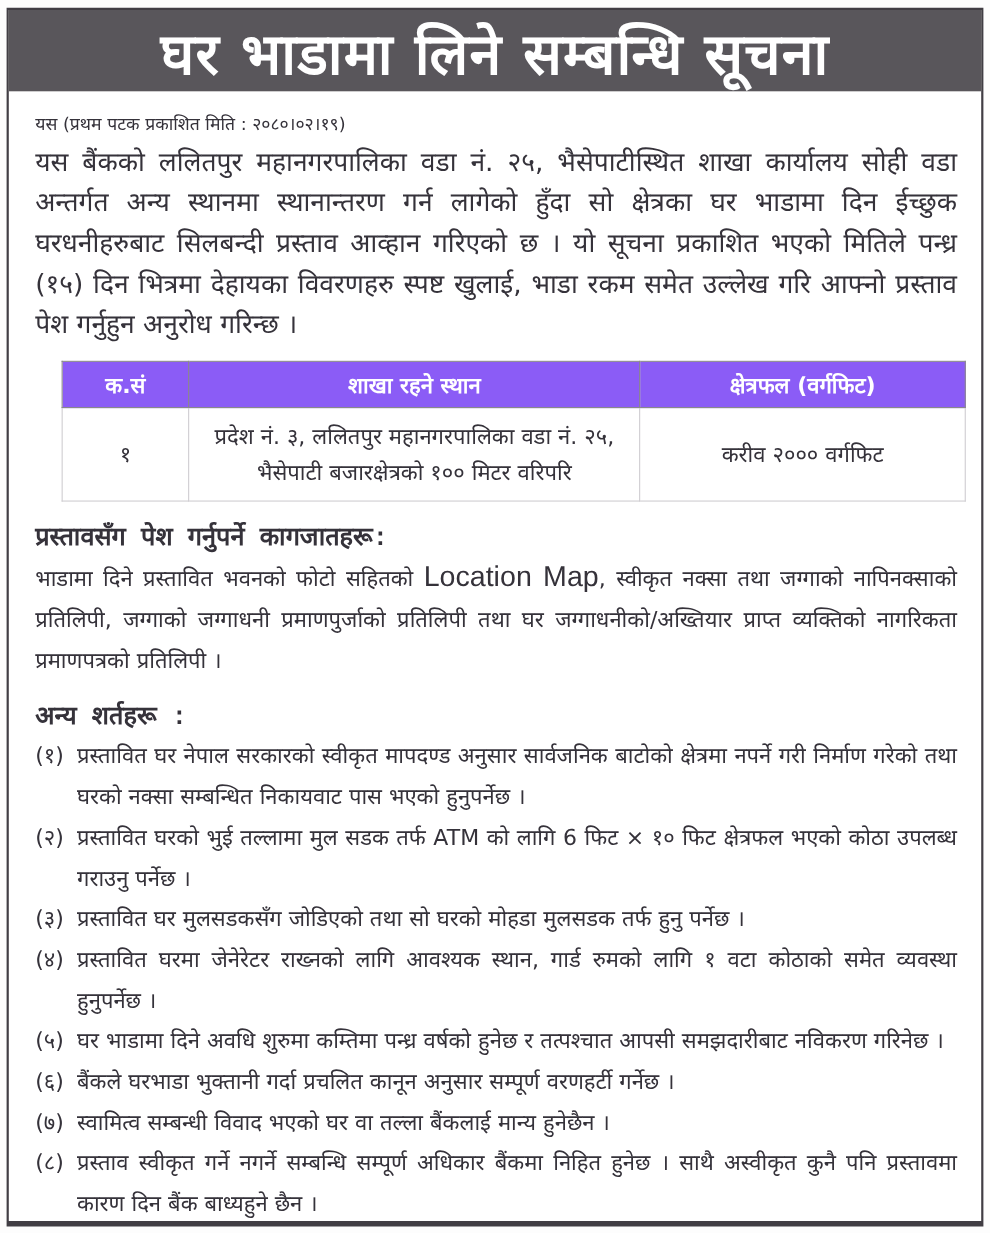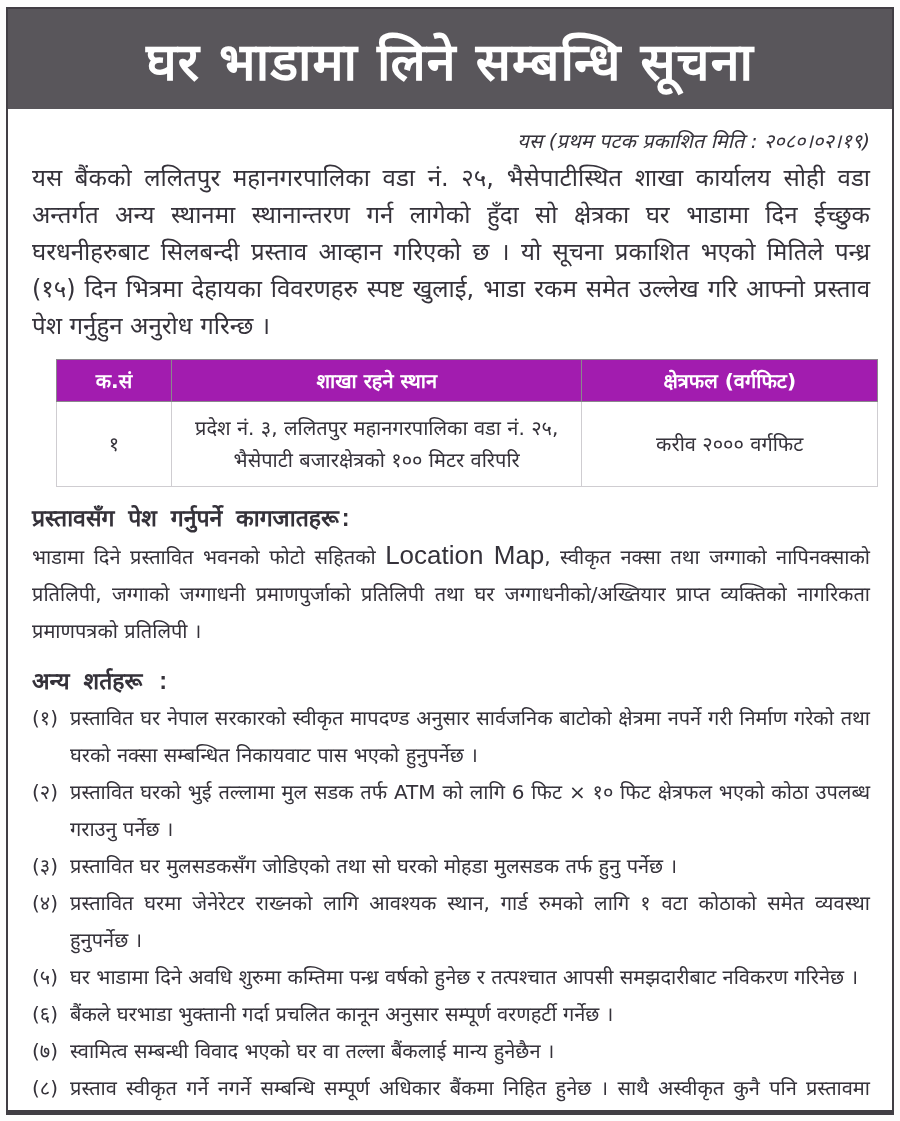--- a/index.html
+++ b/index.html
@@ -10,36 +10,36 @@
     color:#35323a;
   }
   .doc {
     position:absolute; left:6px; top:7px; width:888px; height:1108px;
     background:#fff;
     border:2px solid #413e44;
     border-bottom-width:5px;
     overflow:hidden;
   }
   .band {
-    height:100px; background:#59565b; color:#fff;
+    height:74px; background:#59565b; color:#fff;
     display:flex; align-items:center; justify-content:center;
   }
   .band h1 {
     margin:0; font-size:52px; font-weight:bold; letter-spacing:1px;
     font-family:"DejaVu Sans","Liberation Sans",sans-serif;
   }
   .content { padding:10px 22px 0 24px; }
-  .date-line { text-align:right; font-size:20px; margin:8px 0 6px 0;font-style:italic; }
+  .date-line { text-align:left; font-size:16px; margin:8px 0 6px 0; }
   .intro { font-size:24px; line-height:37px; text-align:justify; margin:0; }
   table.notice {
     border-collapse:collapse; margin:14px 0 6px 24px; width:822px;
     font-size:20px;
   }
   table.notice th {
-    background:#a21caf; color:#fff; font-weight:bold;
+    background:#8b5cf6; color:#fff; font-weight:bold;
     padding:7px 6px; border:1px solid #8a878c; text-align:center; font-size:20px;
   }
   table.notice td {
     padding:10px 8px; border:1px solid #cfcdd1; text-align:center;
     line-height:32px; font-size:20px;
   }
   .col-sn { width:14%; }
   .col-loc { width:50%; }
   .col-area { width:36%; }
   .sec-heading {

